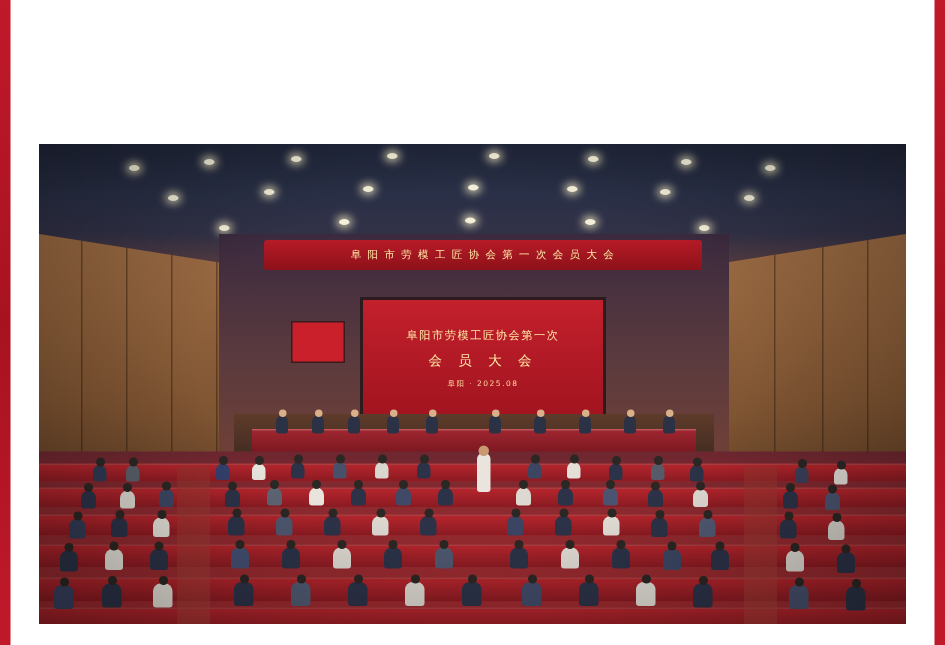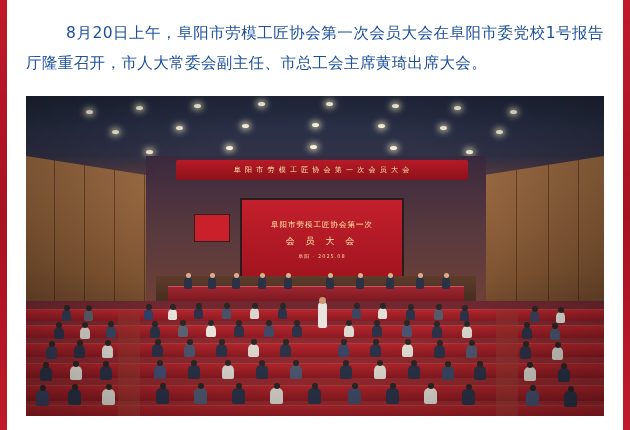--- a/index.html
+++ b/index.html
@@ -278,23 +278,20 @@
   }
 </style>
 </head>
 <body>
 
 <div class="page">
 
   <div class="rail rail-left"></div>
   <div class="rail rail-right"></div>
 
-  <div class="article">
-    <span class="indent"></span><span>8月20日上午，阜阳市劳模工匠协会第一次会员大会在阜阳市委党校1号报告厅隆重召开，市人大常委会副主任、市总工会主席黄琦出席大会。</span>
-  </div>
 
   <div class="photo-wrap">
     <div class="photo">
 
       <div class="ceiling">
         <div class="ceiling-light" style="left:60px;  top:14px;"></div>
         <div class="ceiling-light" style="left:110px; top:10px;"></div>
         <div class="ceiling-light" style="left:168px; top:8px;"></div>
         <div class="ceiling-light" style="left:232px; top:6px;"></div>
         <div class="ceiling-light" style="left:300px; top:6px;"></div>

